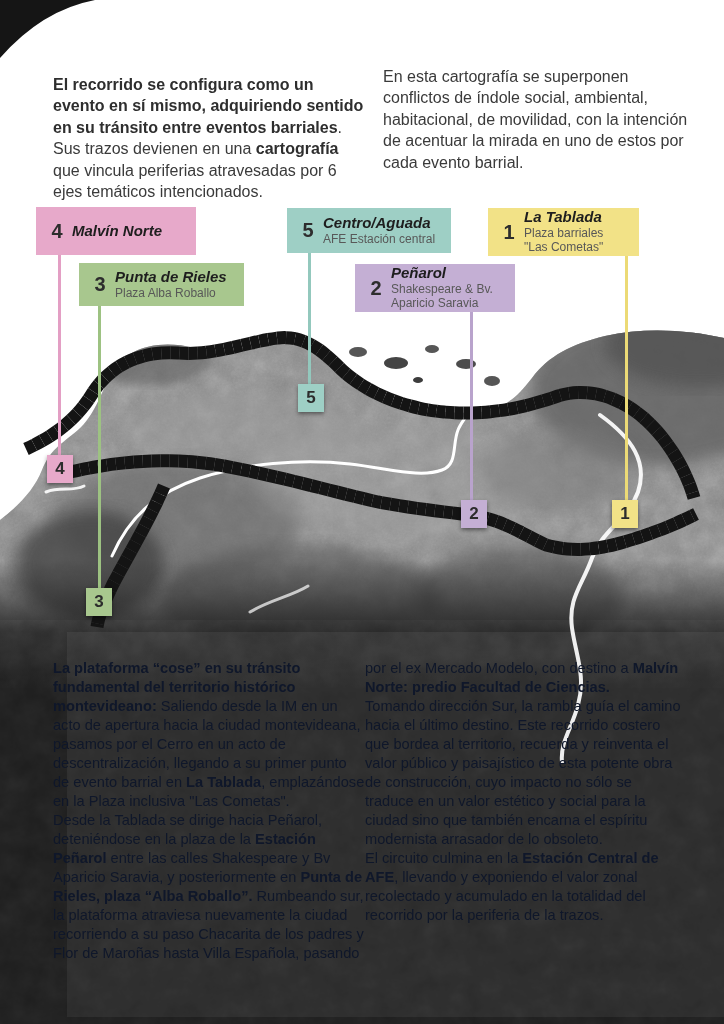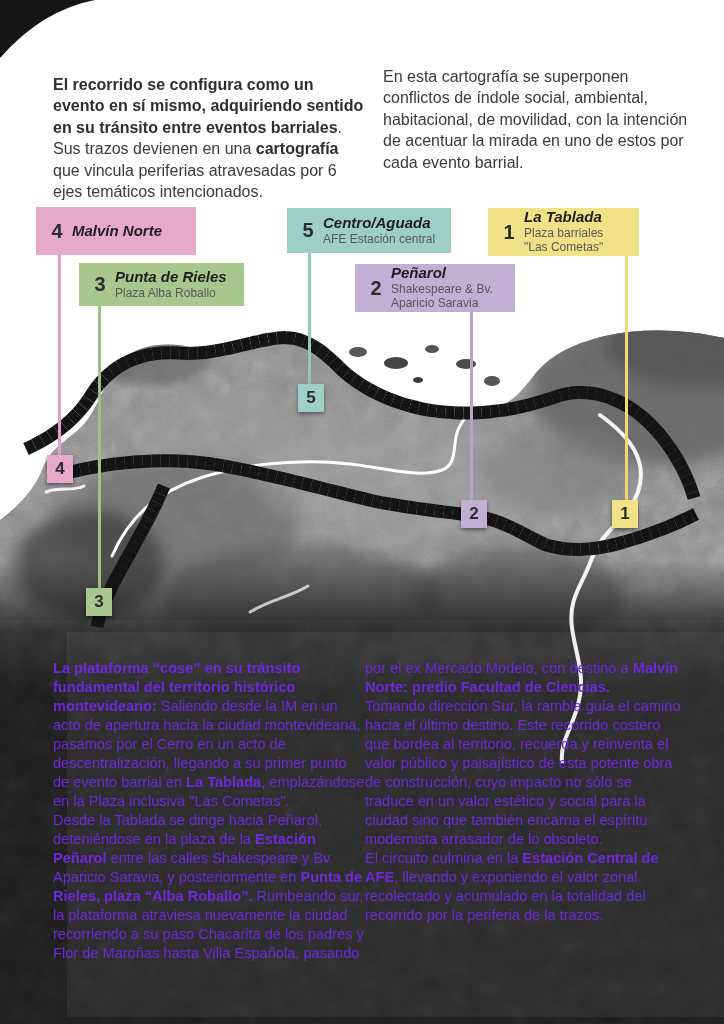--- a/index.html
+++ b/index.html
@@ -31,21 +31,21 @@
   .lpos-1{left:625px;top:254px;height:249px;}
   
   .marker{position:absolute;width:26px;height:28px;z-index:6;display:flex;align-items:center;justify-content:center;
           font-size:17px;font-weight:bold;color:#2c2c2c;box-shadow:0 2px 4px rgba(0,0,0,.45);}
   .mpos-4{left:47px;top:455px;}
   .mpos-3{left:86px;top:588px;}
   .mpos-5{left:298px;top:384px;}
   .mpos-2{left:461px;top:500px;}
   .mpos-1{left:612px;top:500px;}
   
-  .story{position:absolute;color:#6d28d9;font-size:14.6px;line-height:1.3;z-index:5;}
+  .story{position:absolute;color:#0f172a;font-size:14.6px;line-height:1.3;z-index:5;}
   .story p{margin:0;}
   .story .b{font-weight:bold;}
   #story-left{left:53px;top:659px;width:312px;}
   #story-right{left:365px;top:659px;width:316px;}
   
   #map-svg{position:absolute;left:0;top:0;z-index:1;}
 </style>
 </head>
 <body>
 

